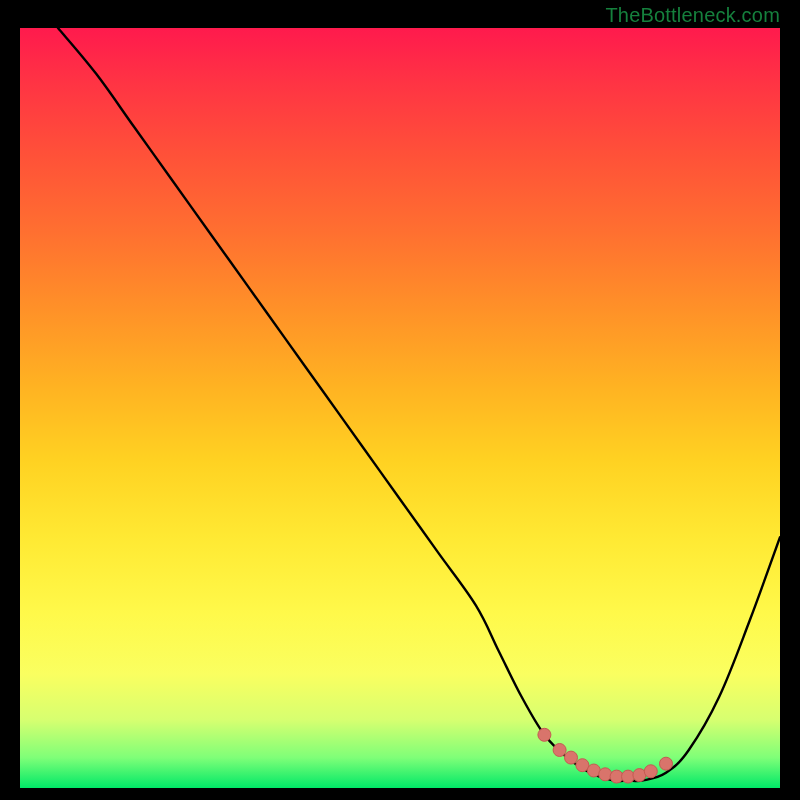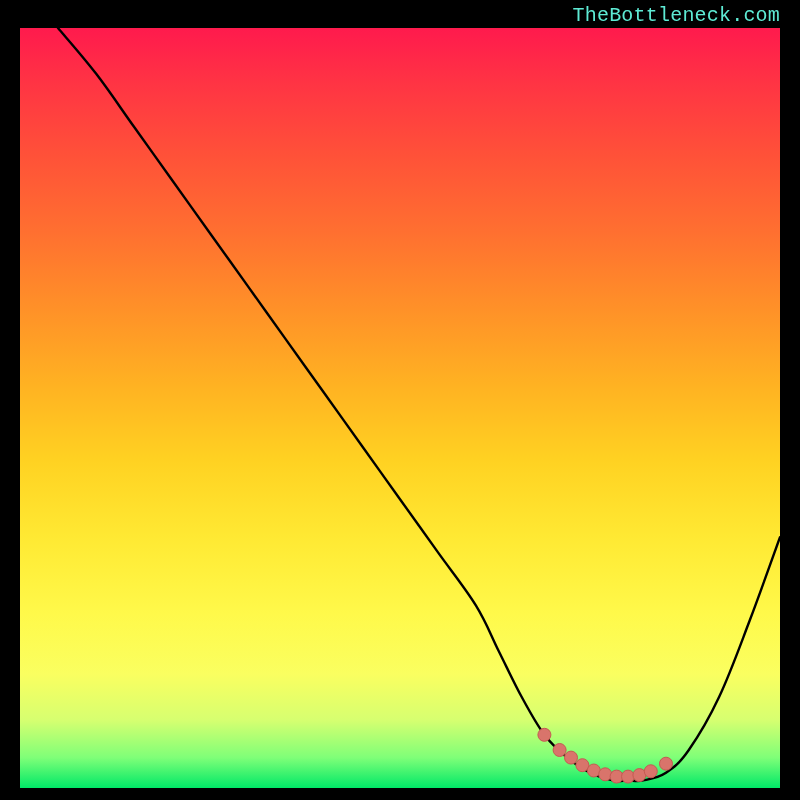--- a/index.html
+++ b/index.html
@@ -52,25 +52,24 @@
     position: absolute;
     left: 0;
     top: 0;
     width: 760px;
     height: 760px;
   }
   .attribution {
     position: absolute;
     top: 4px;
     right: 20px;
-    color: #5eead4;
+    color: #15803d;
     font-size: 20px;
     font-weight: 500;
     letter-spacing: 0.2px;
-    font-family: Liberation Mono, monospace;
   }
 </style>
 </head>
 <body>
 
 <div class="attribution">TheBottleneck.com</div>
 
 <div class="frame">
 
   <div class="plot">

